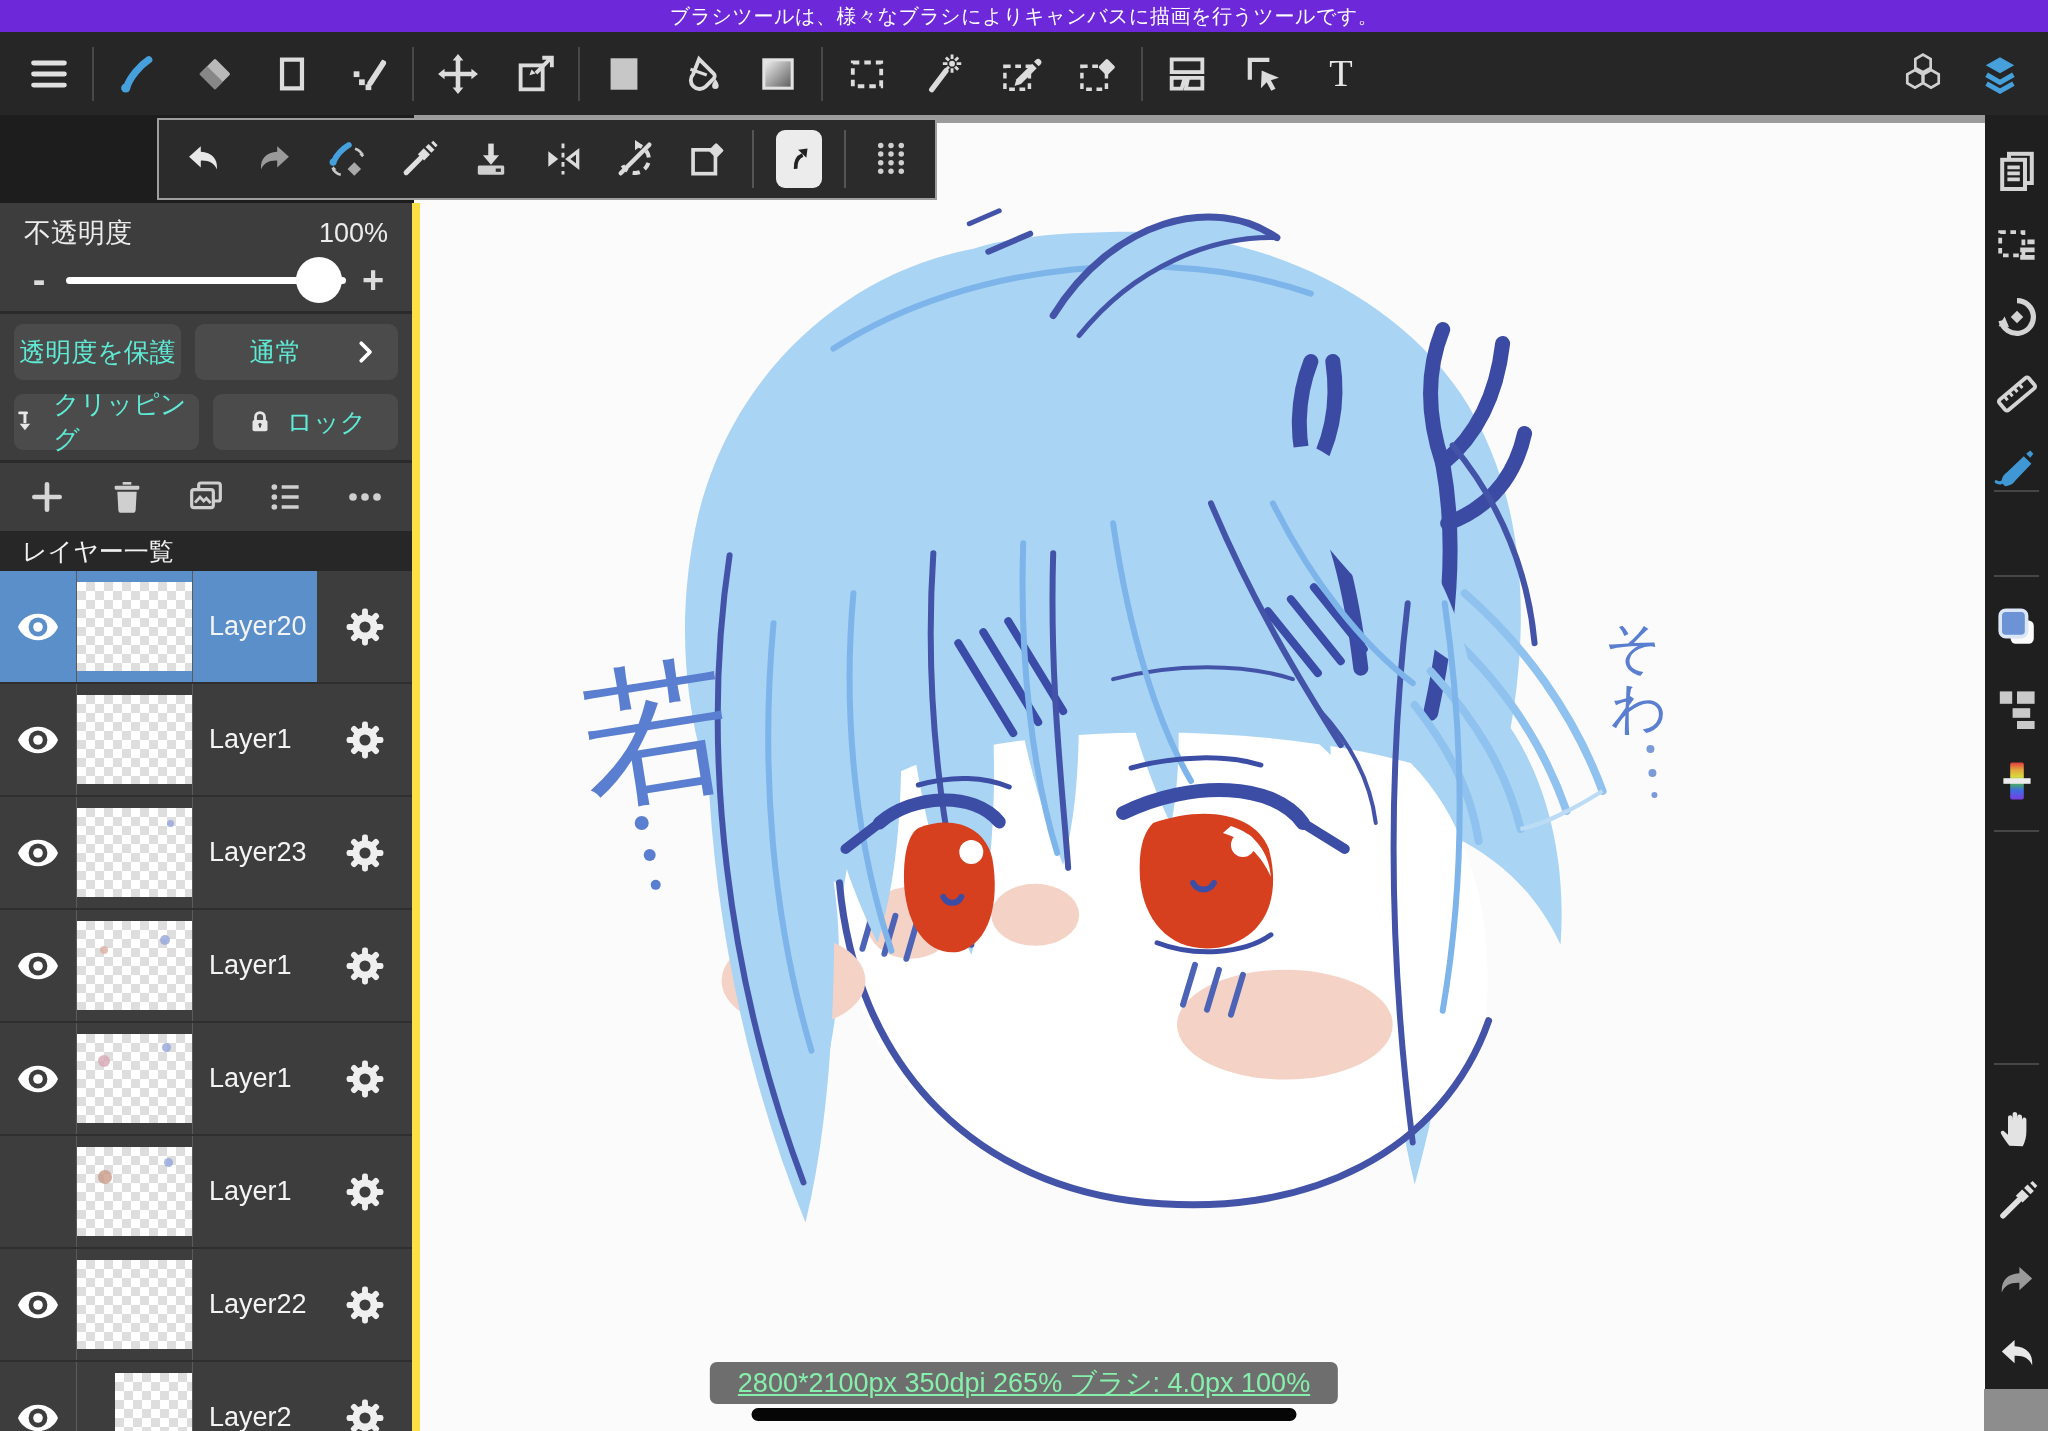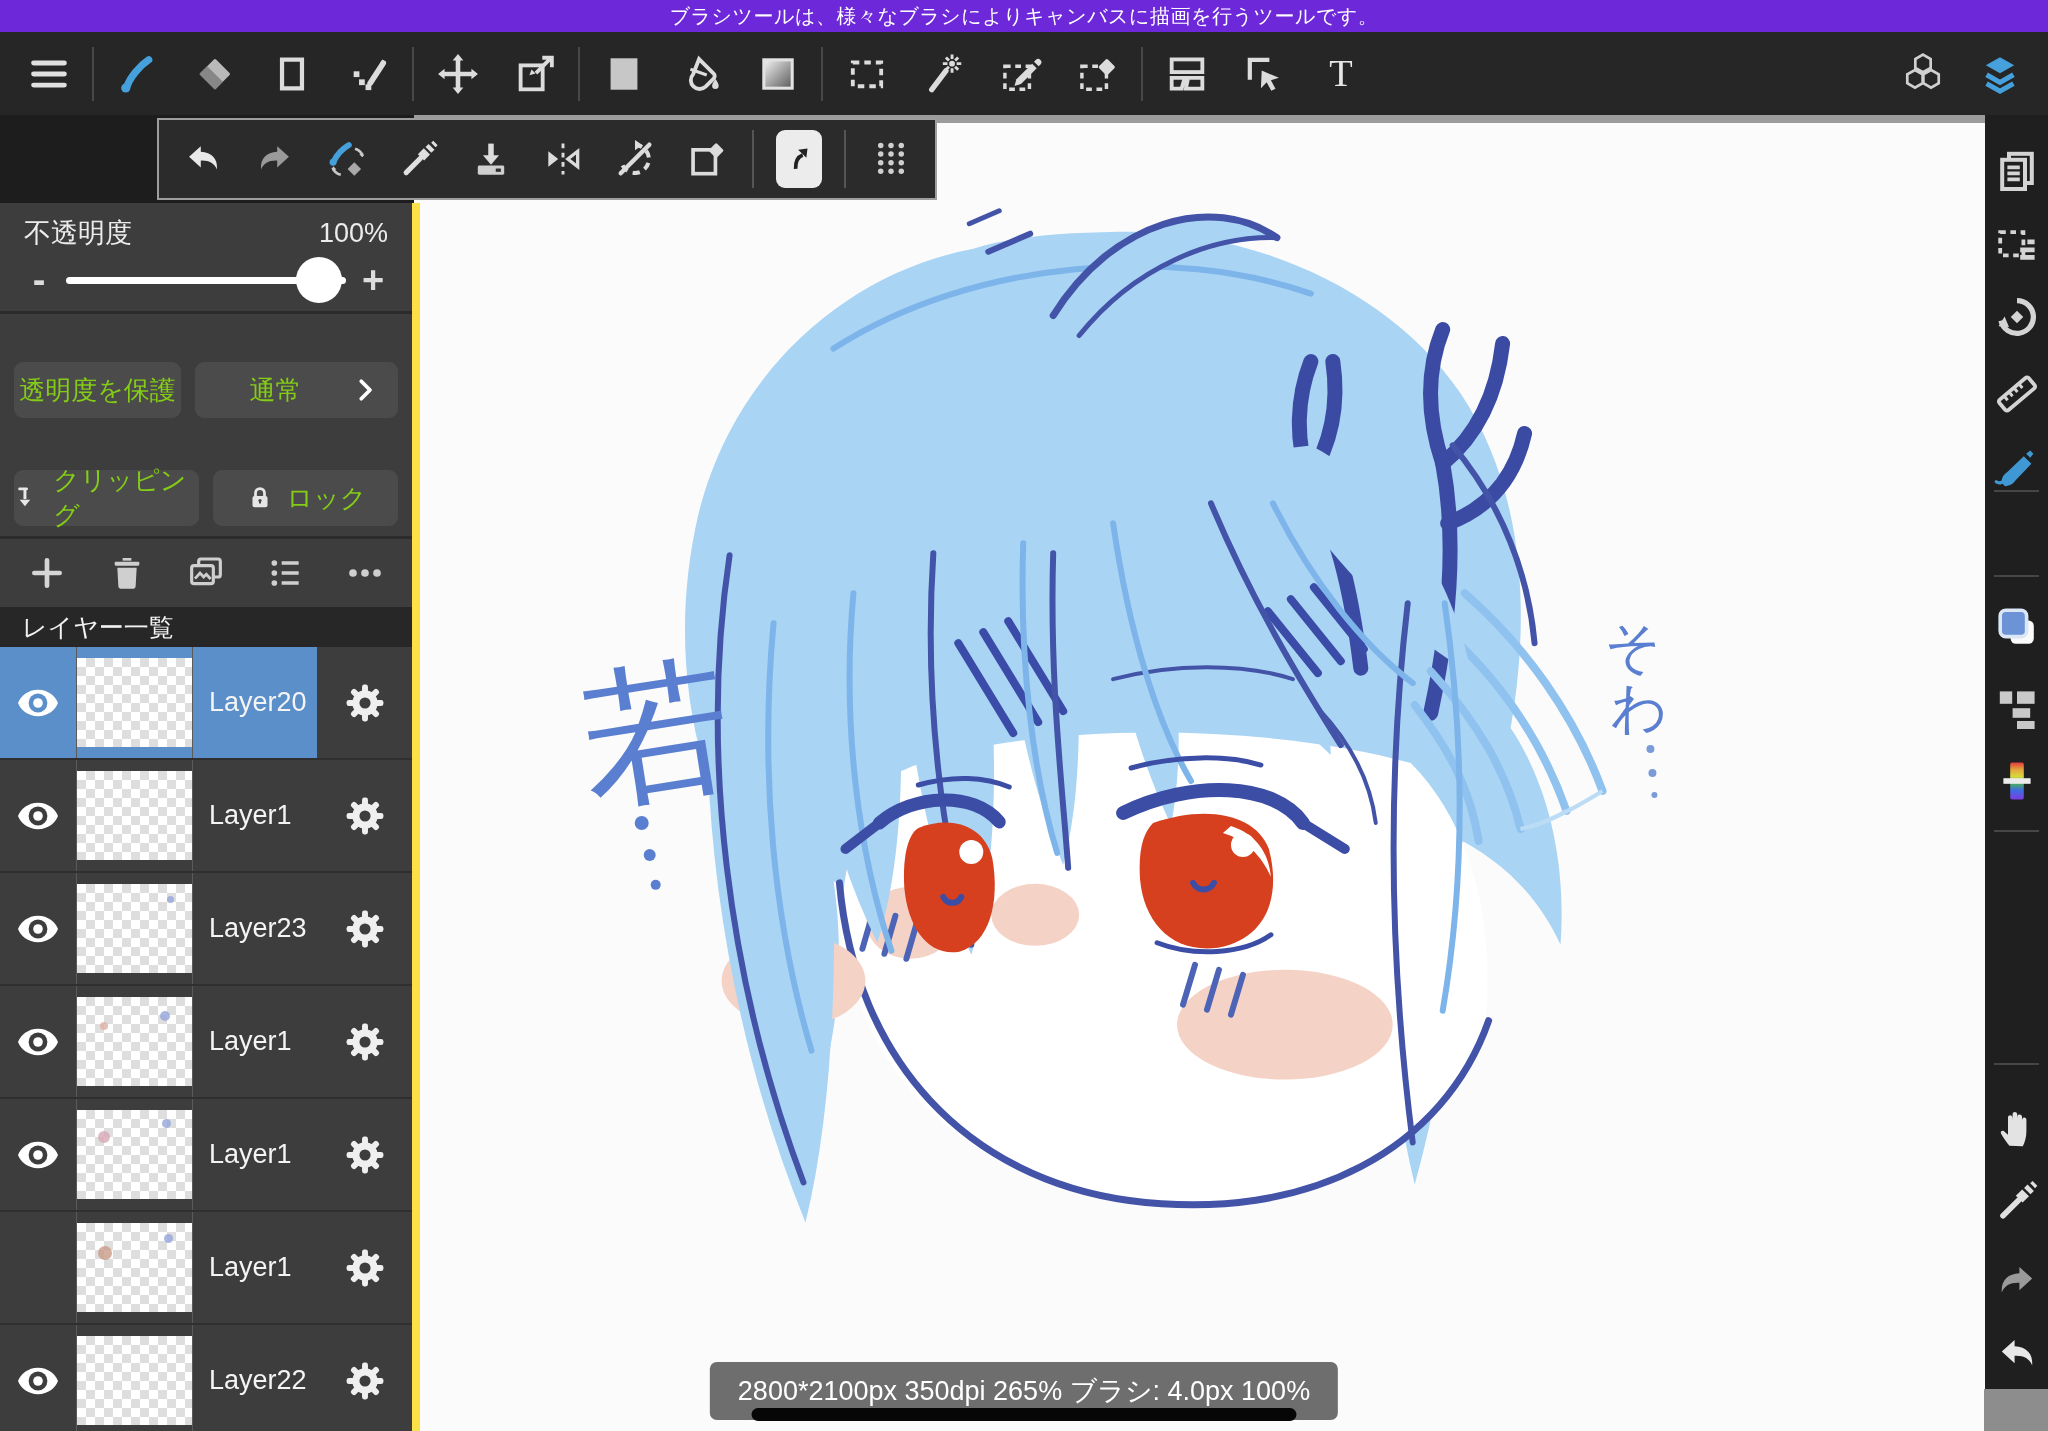--- a/index.html
+++ b/index.html
@@ -34,21 +34,21 @@
               border-right:8px solid #fde047;overflow:hidden;color:#e8e8e8;}
   .opacity-sec{padding:12px 24px 12px;}
   .op-row1{display:flex;justify-content:space-between;align-items:center;font-size:27px;color:#ececec;}
   .op-row2{display:flex;align-items:center;margin-top:10px;gap:12px;}
   .op-sign{font-size:38px;color:#dcdcdc;width:30px;text-align:center;font-weight:bold;cursor:pointer;line-height:1;}
   .track{flex:1;height:7px;background:#fff;border-radius:4px;position:relative;cursor:pointer;}
   .knob{position:absolute;left:82%;top:50%;transform:translateY(-50%);width:46px;height:46px;background:#fff;border-radius:50%;}
   .sep{height:3px;background:#2b2b2b;}
   .btn-row{display:flex;gap:14px;padding:10px 14px;}
   .panel-btn{flex:1;height:56px;background:#4b4b4b;border-radius:9px;display:flex;align-items:center;
-             justify-content:center;gap:12px;font-size:26px;color:#84cc16;cursor:pointer;margin-top:38px;}
+             justify-content:center;gap:12px;font-size:26px;color:#5eead4;cursor:pointer;}
   .panel-btn svg{width:30px;height:30px;}
   .panel-btn.blend{justify-content:space-between;padding:0 18px;}
   .layer-tools{display:flex;align-items:center;justify-content:space-between;padding:6px 24px;height:56px;}
   .lt-btn{width:46px;height:46px;display:flex;align-items:center;justify-content:center;cursor:pointer;}
   .lt-btn svg{width:40px;height:40px;}
   .layers-header{height:40px;background:#272727;color:#f2f2f2;font-size:25px;display:flex;align-items:center;padding-left:22px;}
   .layer-row{height:113px;box-sizing:border-box;display:grid;grid-template-columns:77px 116px 1fr 95px;
              border-bottom:2px solid #2f2f2f;background:#3d3d3d;cursor:pointer;}
   .cell{display:flex;align-items:center;}
   .eye-cell{justify-content:center;border-right:1px solid #5a5a5a;}
@@ -66,22 +66,22 @@
   .layer-row.selected .eyehole{fill:#5a8fc9;}
   .layer-row.indent .checker{margin-left:38px;width:calc(100% - 38px);}
   
   .right-sidebar{position:absolute;right:0;top:115px;width:63px;bottom:0;background:#1f1f1f;}
   .rs-btn{position:absolute;left:50%;transform:translateX(-50%);width:48px;height:48px;cursor:pointer;}
   .rs-btn svg{width:48px;height:48px;}
   .rs-div{position:absolute;left:9px;right:9px;height:2px;background:#464646;}
   .corner-block{position:absolute;right:0;bottom:0;width:64px;height:42px;background:#8d8d8d;z-index:8;}
   
   .status-pill{position:absolute;left:50%;top:1362px;transform:translateX(-50%);background:#6e6e6e;
-               border-radius:7px;height:42px;display:flex;align-items:center;padding:8px 28px;color:#ffffff;
-               font-size:27px;z-index:9;white-space:nowrap;}
+               border-radius:7px;height:42px;display:flex;align-items:center;padding:0 28px;color:#86efac;
+               font-size:27px;z-index:9;white-space:nowrap;text-decoration:underline;}
   .home-indicator{position:absolute;left:50%;top:1408px;transform:translateX(-50%);width:545px;height:13px;
                   border-radius:7px;background:#060606;z-index:9;}
 </style>
 </head>
 <body>
 
 <div id="app">
 
   <svg width="0" height="0" style="position:absolute" aria-hidden="true">
     <defs>

